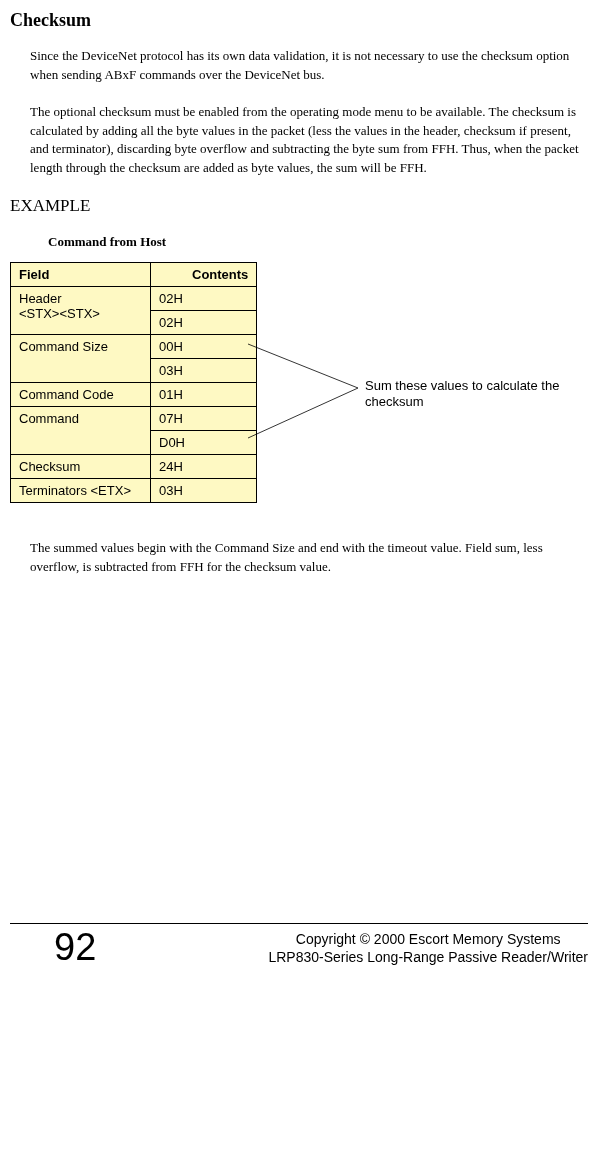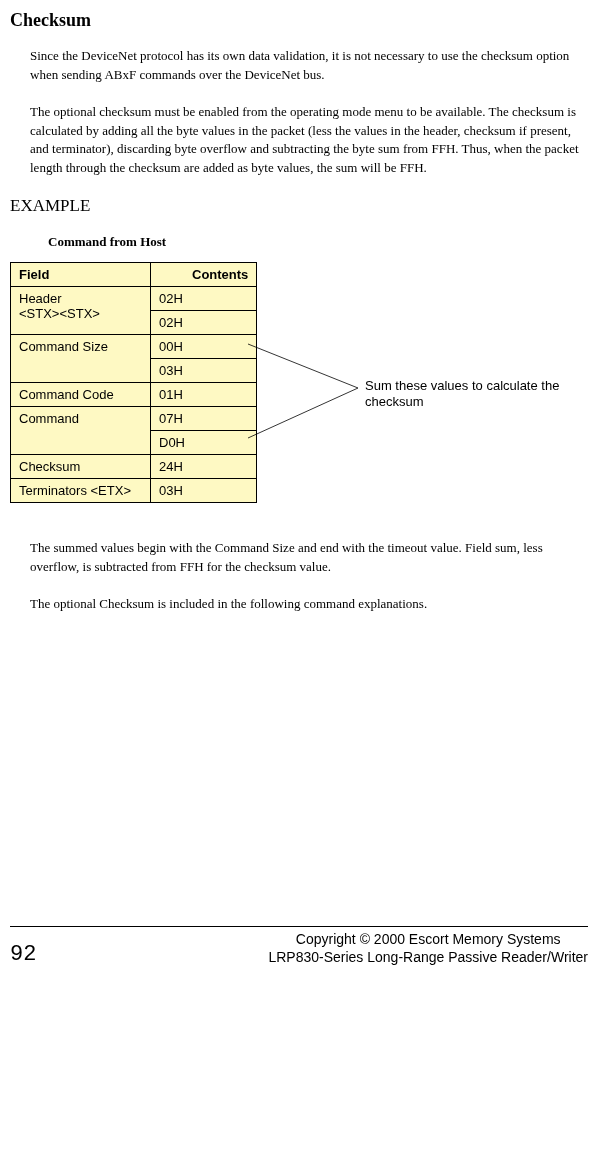--- a/index.html
+++ b/index.html
@@ -87,23 +87,24 @@
   .footer-line {
     border-top: 1px solid #000;
     margin-bottom: 4px;
   }
   .footer-row {
     display: flex;
     align-items: flex-end;
     justify-content: space-between;
   }
   .page-number {
-    font-size: 22px;
-    font-family: Liberation Mono, monospace;
+    font-size: 38px;
+    font-family: Liberation Sans, sans-serif;
     line-height: 1;
+    margin-left: 44px;
   }
   .footer-right {
     font-family: Arial, Helvetica, sans-serif;
     font-size: 14px;
     text-align: center;
     line-height: 1.25;
   }
 </style>
 </head>
 <body>
@@ -172,21 +173,20 @@
     </svg>
 
     <div class="annotation">Sum  these values to calculate the checksum</div>
   </div>
 
   <div style="height:36px;"></div>
 
   <div class="para">The summed values begin with the Command Size and end with the timeout value. Field sum, less overflow, is subtracted from FFH for the checksum value.</div>
 
 
-  <div class="para">The optional Checksum is included in the following command explanations.</div>
 
   <div class="footer">
     <div class="footer-line"></div>
     <div class="footer-row">
       <div class="page-number">92</div>
       <div class="footer-right">
         <div>Copyright © 2000 Escort Memory Systems</div>
         <div>LRP830-Series Long-Range Passive Reader/Writer</div>
       </div>
     </div>

